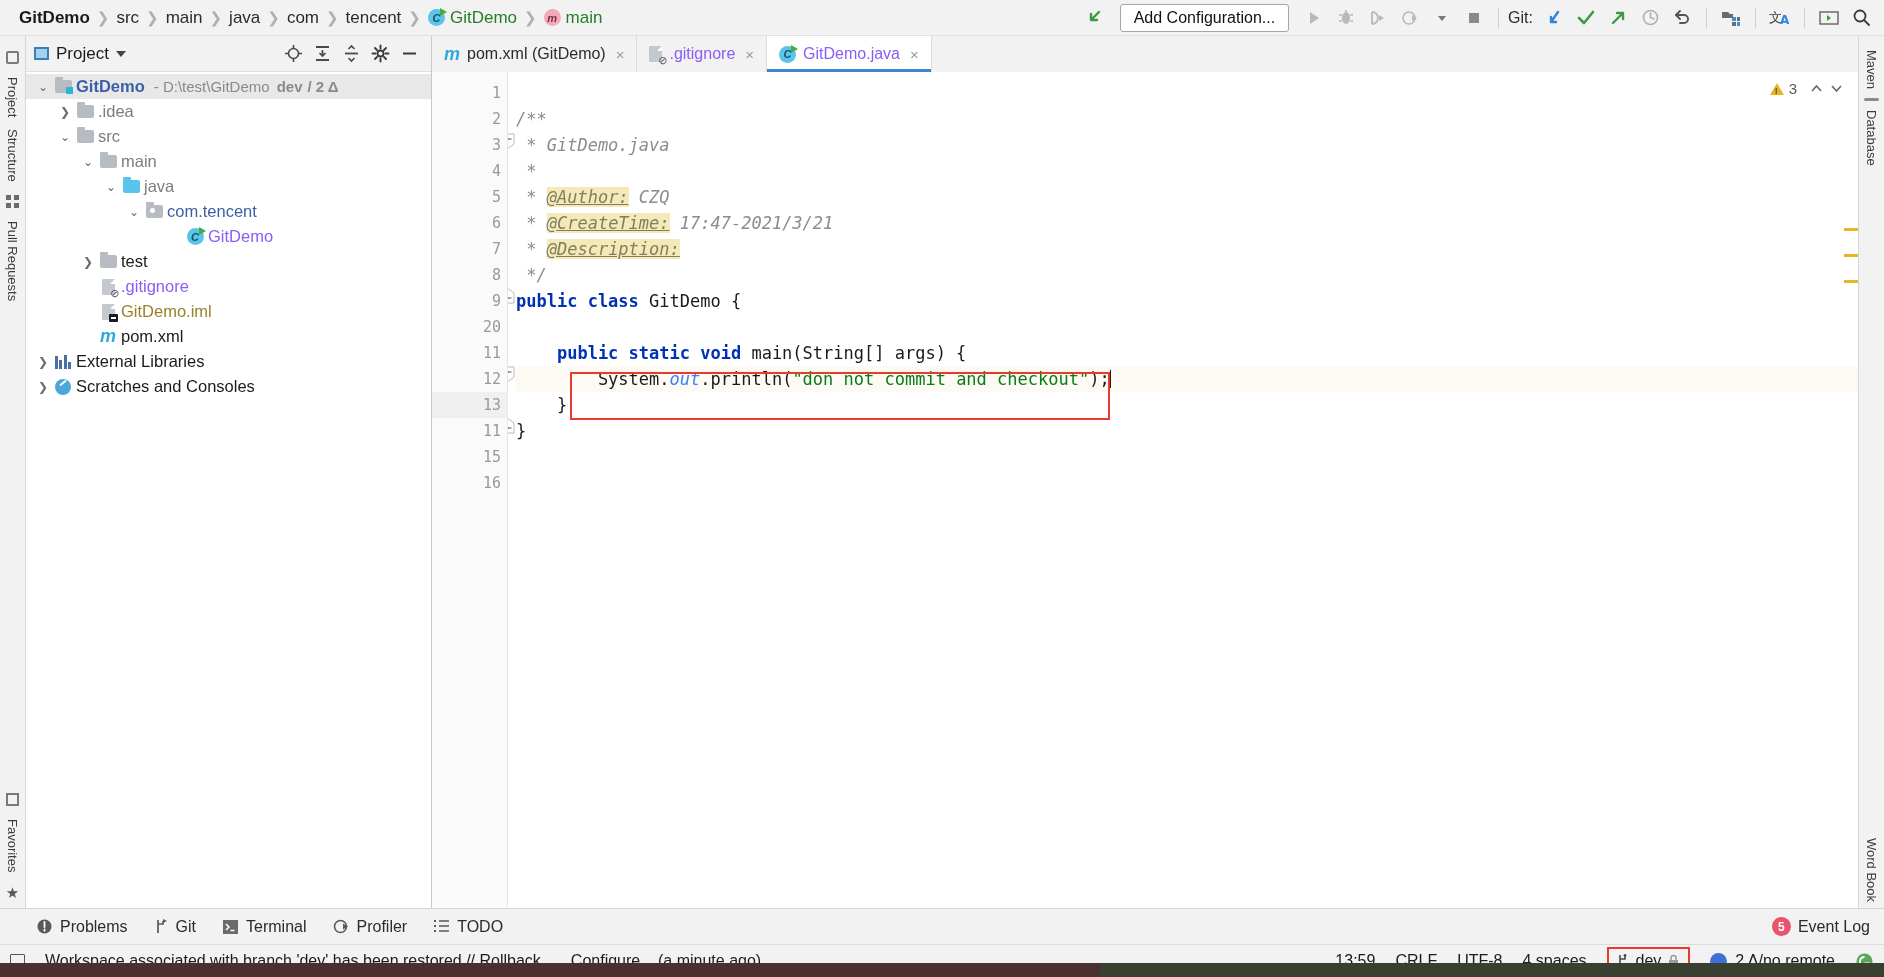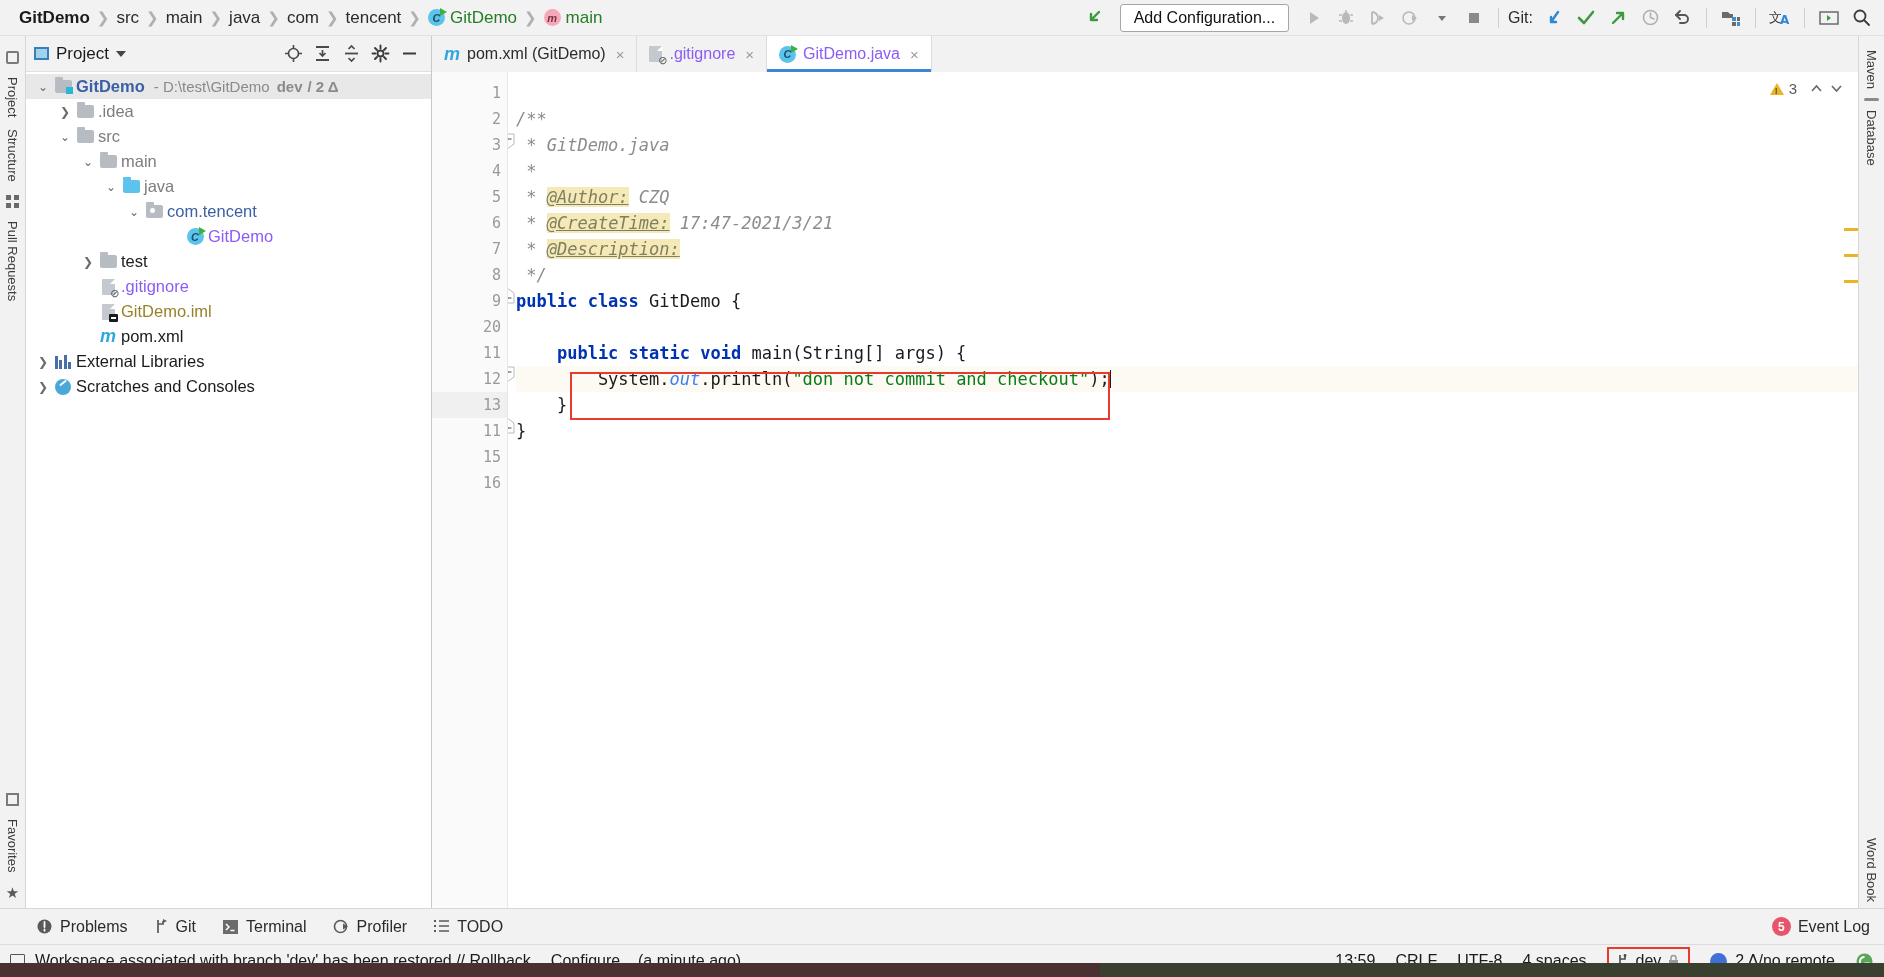--- a/index.html
+++ b/index.html
@@ -171,21 +171,21 @@
   }
   .twbtn { display: flex; align-items: center; gap: 7px; color: #2b2b2b; white-space: nowrap; }
   .twright { margin-left: auto; padding-right: 14px; display: flex; align-items: center; gap: 7px; }
   .badge { width: 19px; height: 19px; border-radius: 50%; background: #e8546b; color: #fff;
     font-size: 12px; display: flex; align-items: center; justify-content: center; font-weight: bold; }
 
   .status {
     height: 33px; background: #f2f2f2; border-top: 1px solid #dcdcdc;
     display: flex; align-items: center; padding: 0 10px; gap: 10px; flex-shrink: 0; font-size: 16px;
   }
-  .st-left { display: flex; align-items: center; gap: 10px; justify-content: center; }
+  .st-left { display: flex; align-items: center; gap: 20px; justify-content: center; }
   .st-msg { color: #1b1b1b; }
   .st-link { color: #1b1b1b; }
   .st-right { margin-left: auto; display: flex; align-items: center; gap: 20px; color: #1b1b1b; }
   .branchbox { display: flex; align-items: center; gap: 6px; padding: 3px 8px; border: 2.5px solid #e83b2e; }
   .globe { width: 17px; height: 17px; border-radius: 50%; background: #3f6fd8; }
   .winico { width: 15px; height: 14px; border: 1.5px solid #555; border-radius: 1px; }
   .bstrip { position: absolute; left: 0; bottom: 0; width: 1884px; height: 14px; display: flex; }
   .bstrip .s1 { flex: 0 0 1100px; background: #4a3030; }
   .bstrip .s2 { flex: 1; background: #3a4030; }
 

